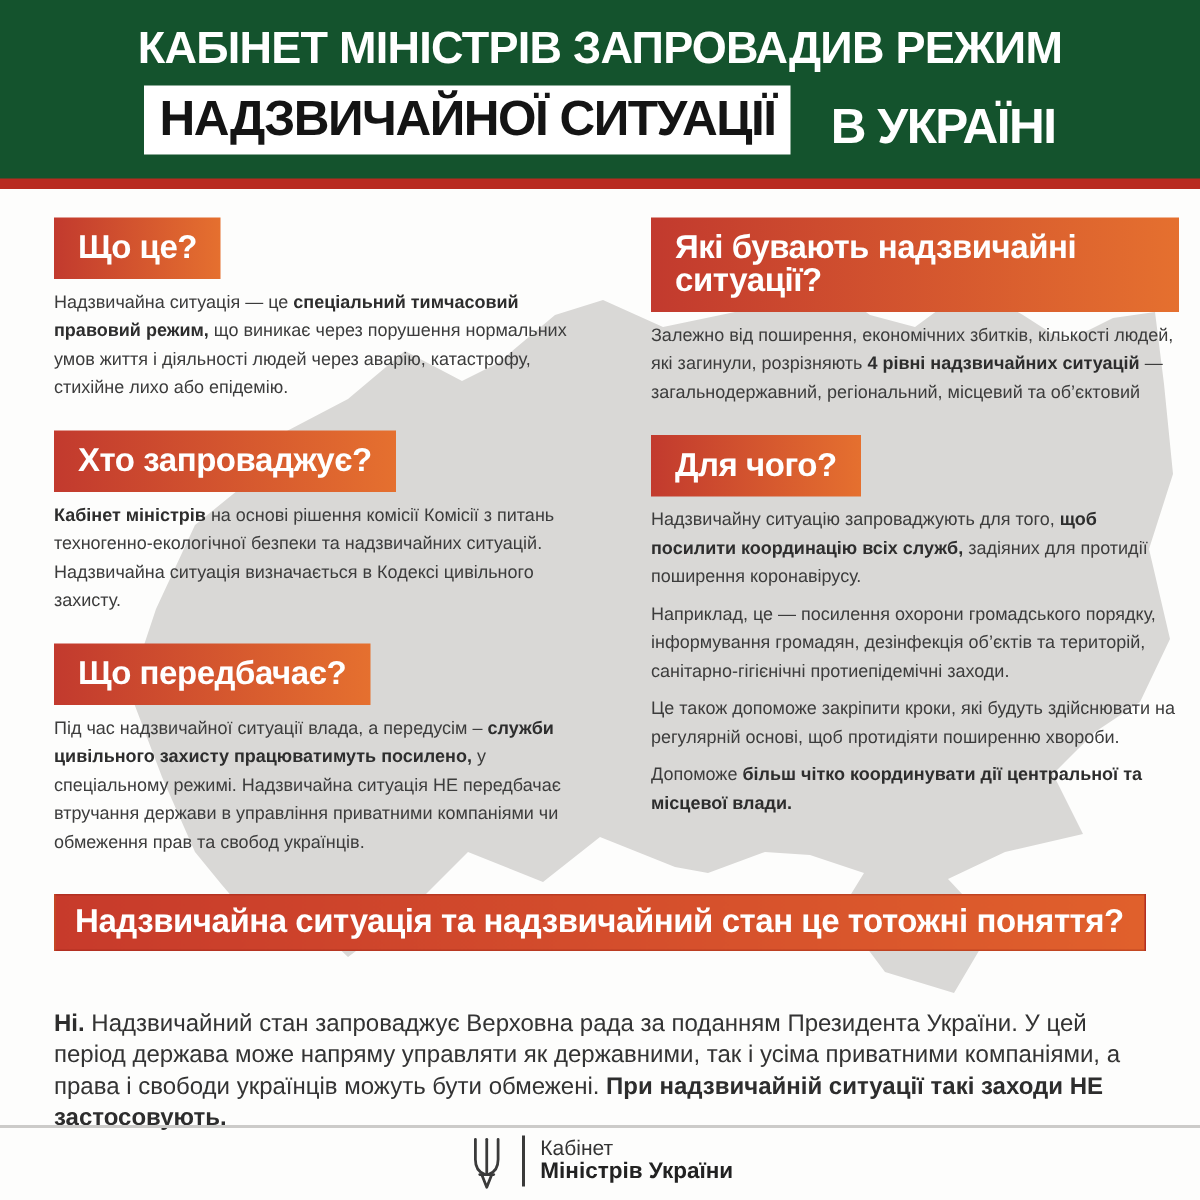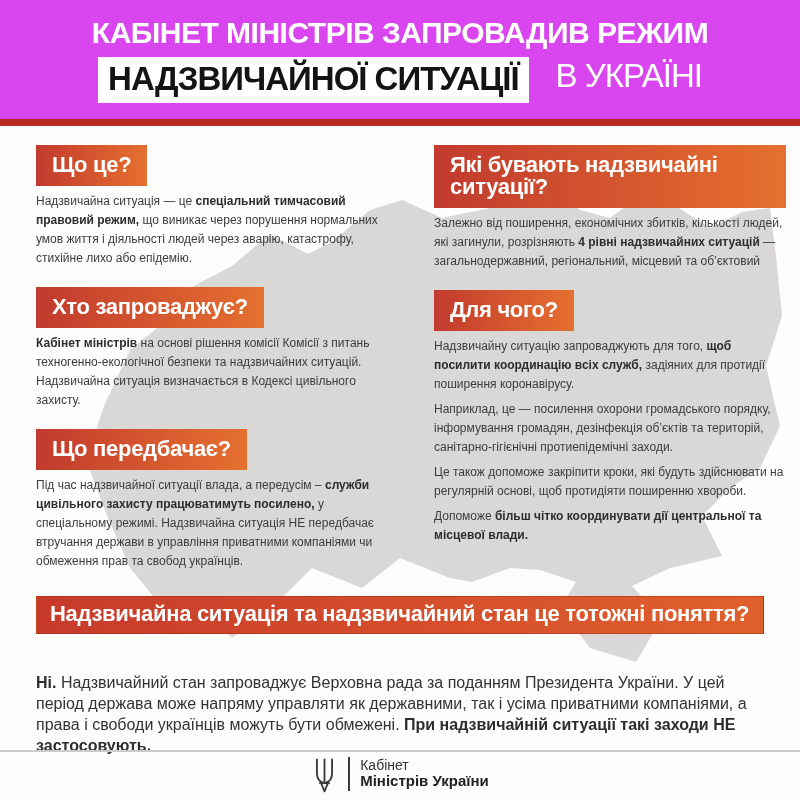--- a/index.html
+++ b/index.html
@@ -3,33 +3,33 @@
 <meta charset="utf-8">
 <style>
   html,body{margin:0;padding:0;background:#ffffff;}
   .page{
     position:relative;width:800px;height:800px;overflow:hidden;background:#fdfdfc;
     font-family:"Liberation Sans","DejaVu Sans",sans-serif;color:#3c3c3c;
   }
   
   .header{
     position:absolute;top:0;left:0;right:0;height:119px;
-    background:#d946ef;border-bottom:7px solid #b92a20;
+    background:#14532d;border-bottom:7px solid #b92a20;
     display:flex;flex-direction:column;align-items:center;justify-content:center;gap:7px;
     z-index:3;
   }
   .h-line1{
     color:#ffffff;font-weight:700;font-size:30px;letter-spacing:-0.5px;white-space:nowrap;
   }
-  .h-line2{display:flex;align-items:flex-start;gap:12px;white-space:nowrap;}
+  .h-line2{display:flex;align-items:flex-end;gap:12px;white-space:nowrap;}
   .h-highlight{
     background:#ffffff;color:#141414;font-weight:700;font-size:33px;
     letter-spacing:-1px;padding:3px 10px 5px;
   }
-  .h-rest{color:#ffffff;font-weight:400;font-size:33px;letter-spacing:-1px;margin-left:15px;}
+  .h-rest{color:#ffffff;font-weight:700;font-size:33px;letter-spacing:-1px;margin-left:15px;}
   
   .map{position:absolute;left:70px;top:138px;width:718px;height:540px;z-index:0;}
   
   .col{position:absolute;top:140px;z-index:1;padding-top:5px;}
   .col-left{left:36px;width:356px;}
   .col-right{left:434px;width:352px;}
   .section{margin-bottom:19px;}
   .badge{
     display:inline-block;background:linear-gradient(90deg,#c23a2e,#e5702f);
     color:#ffffff;font-weight:700;font-size:22px;line-height:22px;

